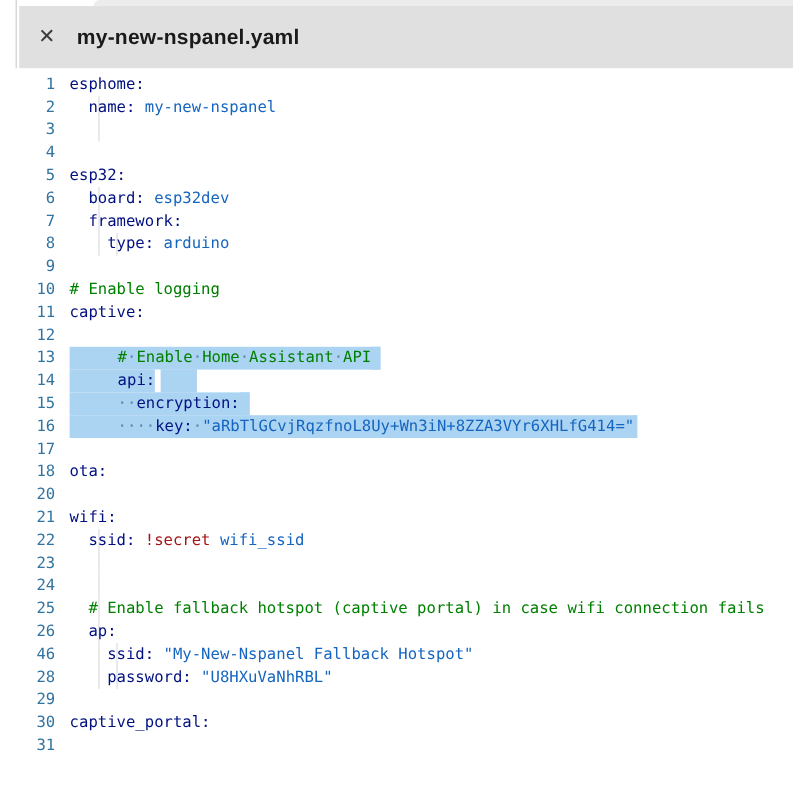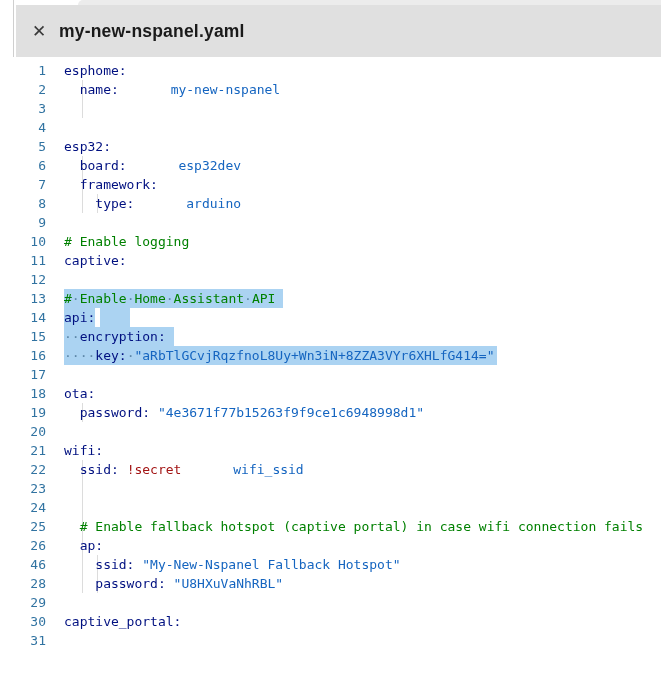--- a/index.html
+++ b/index.html
@@ -10,36 +10,36 @@
   .top-strip{position:absolute;left:78px;right:0;top:0;height:5px;background:#ececec;border-top-left-radius:5px;}
   .header-border{position:absolute;left:13px;top:0;width:1px;height:57px;background:#cfcfcf;}
   .header{
     position:absolute;left:16px;right:0;top:5px;height:52px;background:var(--header_bg,#e0e0e0);
     display:flex;align-items:center;
   }
   .close{
     margin-left:10px;width:26px;text-align:center;font-size:17px;color:#3a3a3a;cursor:pointer;
     font-family:"DejaVu Sans", sans-serif;
   }
-  .title{margin-left:7px;font-weight:bold;font-size:17.5px;color:#1a1a1a;letter-spacing:.2px;}
+  .title{margin-left:12px;font-weight:bold;font-size:17.5px;color:#1a1a1a;letter-spacing:.2px;}
   .left-line{position:absolute;left:4px;top:57px;bottom:0;width:1px;background:#d6d6d6;}
   .editor{
     position:absolute;left:0;right:0;top:57px;bottom:0;background:#ffffff;padding-top:4px;
     font-family:"DejaVu Sans Mono","Liberation Mono",monospace;font-size:13px;line-height:19px;
     cursor:text;
   }
   .line{position:relative;height:19px;}
   .num{
     position:absolute;left:0;top:0;width:46px;text-align:right;
     color:var(--line_number,#3173a1);user-select:none;
   }
-  .code{position:absolute;left:64px;top:0;white-space:pre;text-align:center;}
-  .selwrap{background:var(--selection,#abd3f2);}
+  .code{position:absolute;left:58px;top:0;white-space:pre;text-align:center;}
+  .selwrap{background:var(--selection,#abd3f2);padding-left:40px;}
   .k{color:var(--key,#001080);}
-  .v{color:var(--value,#1565c0);margin-left:44px;}
+  .v{color:var(--value,#1565c0);}
   .s{color:var(--string,#1565c0);}
   .c{color:var(--comment,#008000);margin-top:12px;}
   .r{color:var(--secret,#a31515);}
   .w{color:var(--ws_dot,#5e87a8);}
   .ext{display:inline-block;height:19px;vertical-align:top;background:var(--selection,#abd3f2);}
   .gap{display:inline-block;height:19px;vertical-align:top;background:#ffffff;}
   .g{position:absolute;top:0;width:1px;height:19px;background:#dcdcdc;}
 </style>
 </head>
 <body>
@@ -127,25 +127,20 @@
       </div>
       <div class="line">
         <span class="num">17</span>
         <span class="code"></span>
       </div>
       <div class="line">
         <span class="num">18</span>
         <span class="code"><span class="k">ota:</span></span>
       </div>
       <div class="line">
-        <span class="num">19</span>
-        <span class="g" style="left: 82px;"></span>
-        <span class="code"><span class="p">  </span><span class="k">password:</span><span class="p"> </span><span class="s">"4e3671f77b15263f9f9ce1c6948998d1"</span></span>
-      </div>
-      <div class="line">
         <span class="num">20</span>
         <span class="code"></span>
       </div>
       <div class="line">
         <span class="num">21</span>
         <span class="code"><span class="k">wifi:</span></span>
       </div>
       <div class="line">
         <span class="num">22</span>
         <span class="g" style="left: 82px;"></span>

